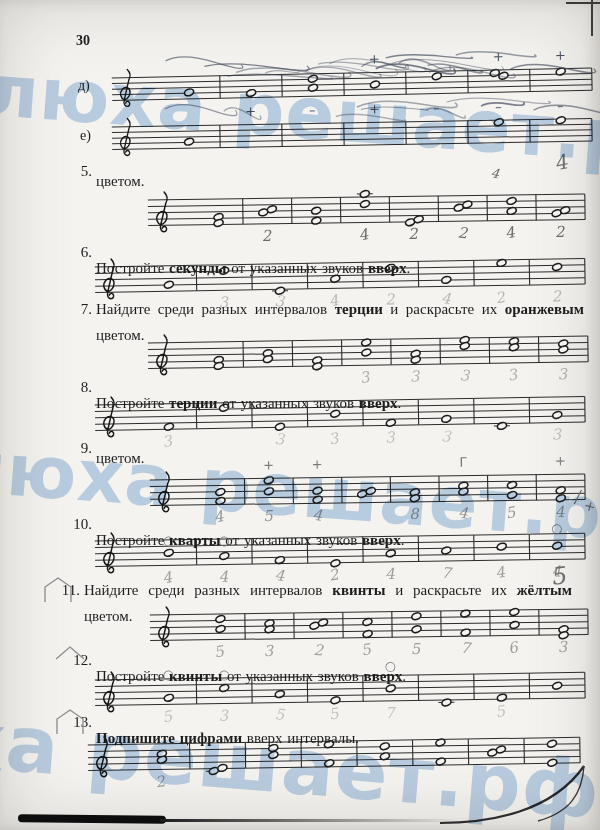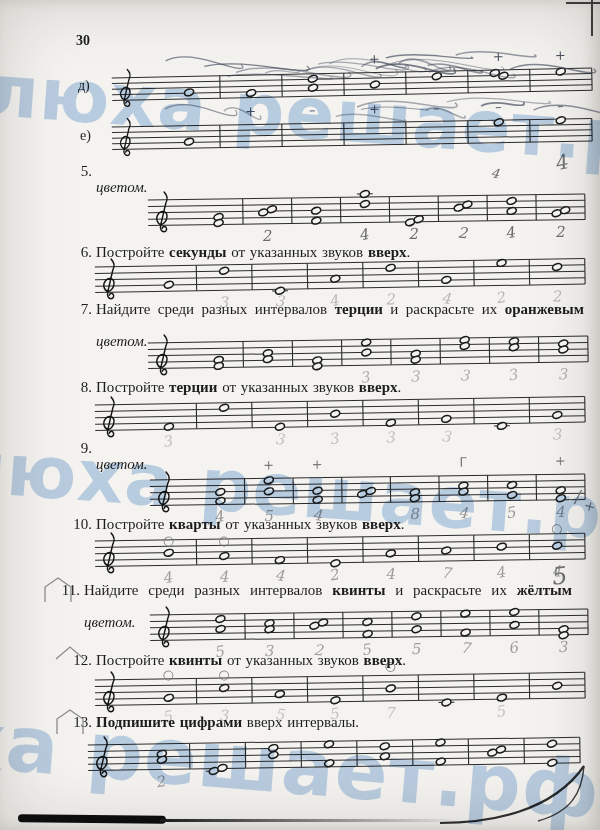--- a/index.html
+++ b/index.html
@@ -12,22 +12,22 @@
     mix-blend-mode:multiply;white-space:nowrap;letter-spacing:1px;pointer-events:none;z-index:6;
     transform-origin:0 0;}
   .wm1{left:-62px;top:44px;transform:rotate(4.2deg);}
   .wm2{left:-95px;top:420px;transform:rotate(4.2deg);}
   .wm3{left:-118px;top:688px;font-size:78px;transform:rotate(4.6deg);}
   .ex{position:absolute;display:grid;grid-template-columns:30px 1fr;column-gap:4px;
     font-size:15px;line-height:16px;z-index:3;}
   .exnum{text-align:right;position:relative;}
   .extext{max-width:492px;}
   .l1{width:488px;text-align:justify;text-align-last:justify;word-spacing:2px;}
-  .l1n{white-space:nowrap;word-spacing:1px;}
-  .l2{margin-top:16px;font-style:italic;}
+  .l1n{white-space:nowrap;word-spacing:1px;margin-top:16px;}
+  .l2{margin-top:10px;}
   b{font-weight:bold;}
   .staff{position:absolute;z-index:2;overflow:visible;}
   .outl{position:absolute;left:-8px;top:-7px;overflow:visible;}
   .stray{position:absolute;z-index:4;font-family:"DejaVu Serif",serif;font-style:italic;
     color:#6e6e6e;pointer-events:none;}
   .corner-v{position:absolute;left:591px;top:0;width:2px;height:36px;background:#3a3a3a;}
   .corner-h{position:absolute;left:566px;top:2px;width:34px;height:2px;background:#3a3a3a;}
   .botbar{position:absolute;left:18px;top:815px;width:148px;height:8px;background:#0d0d0d;
     border-radius:5px;transform:rotate(.6deg);}
   .botline{position:absolute;left:160px;top:819px;width:300px;height:2.5px;

